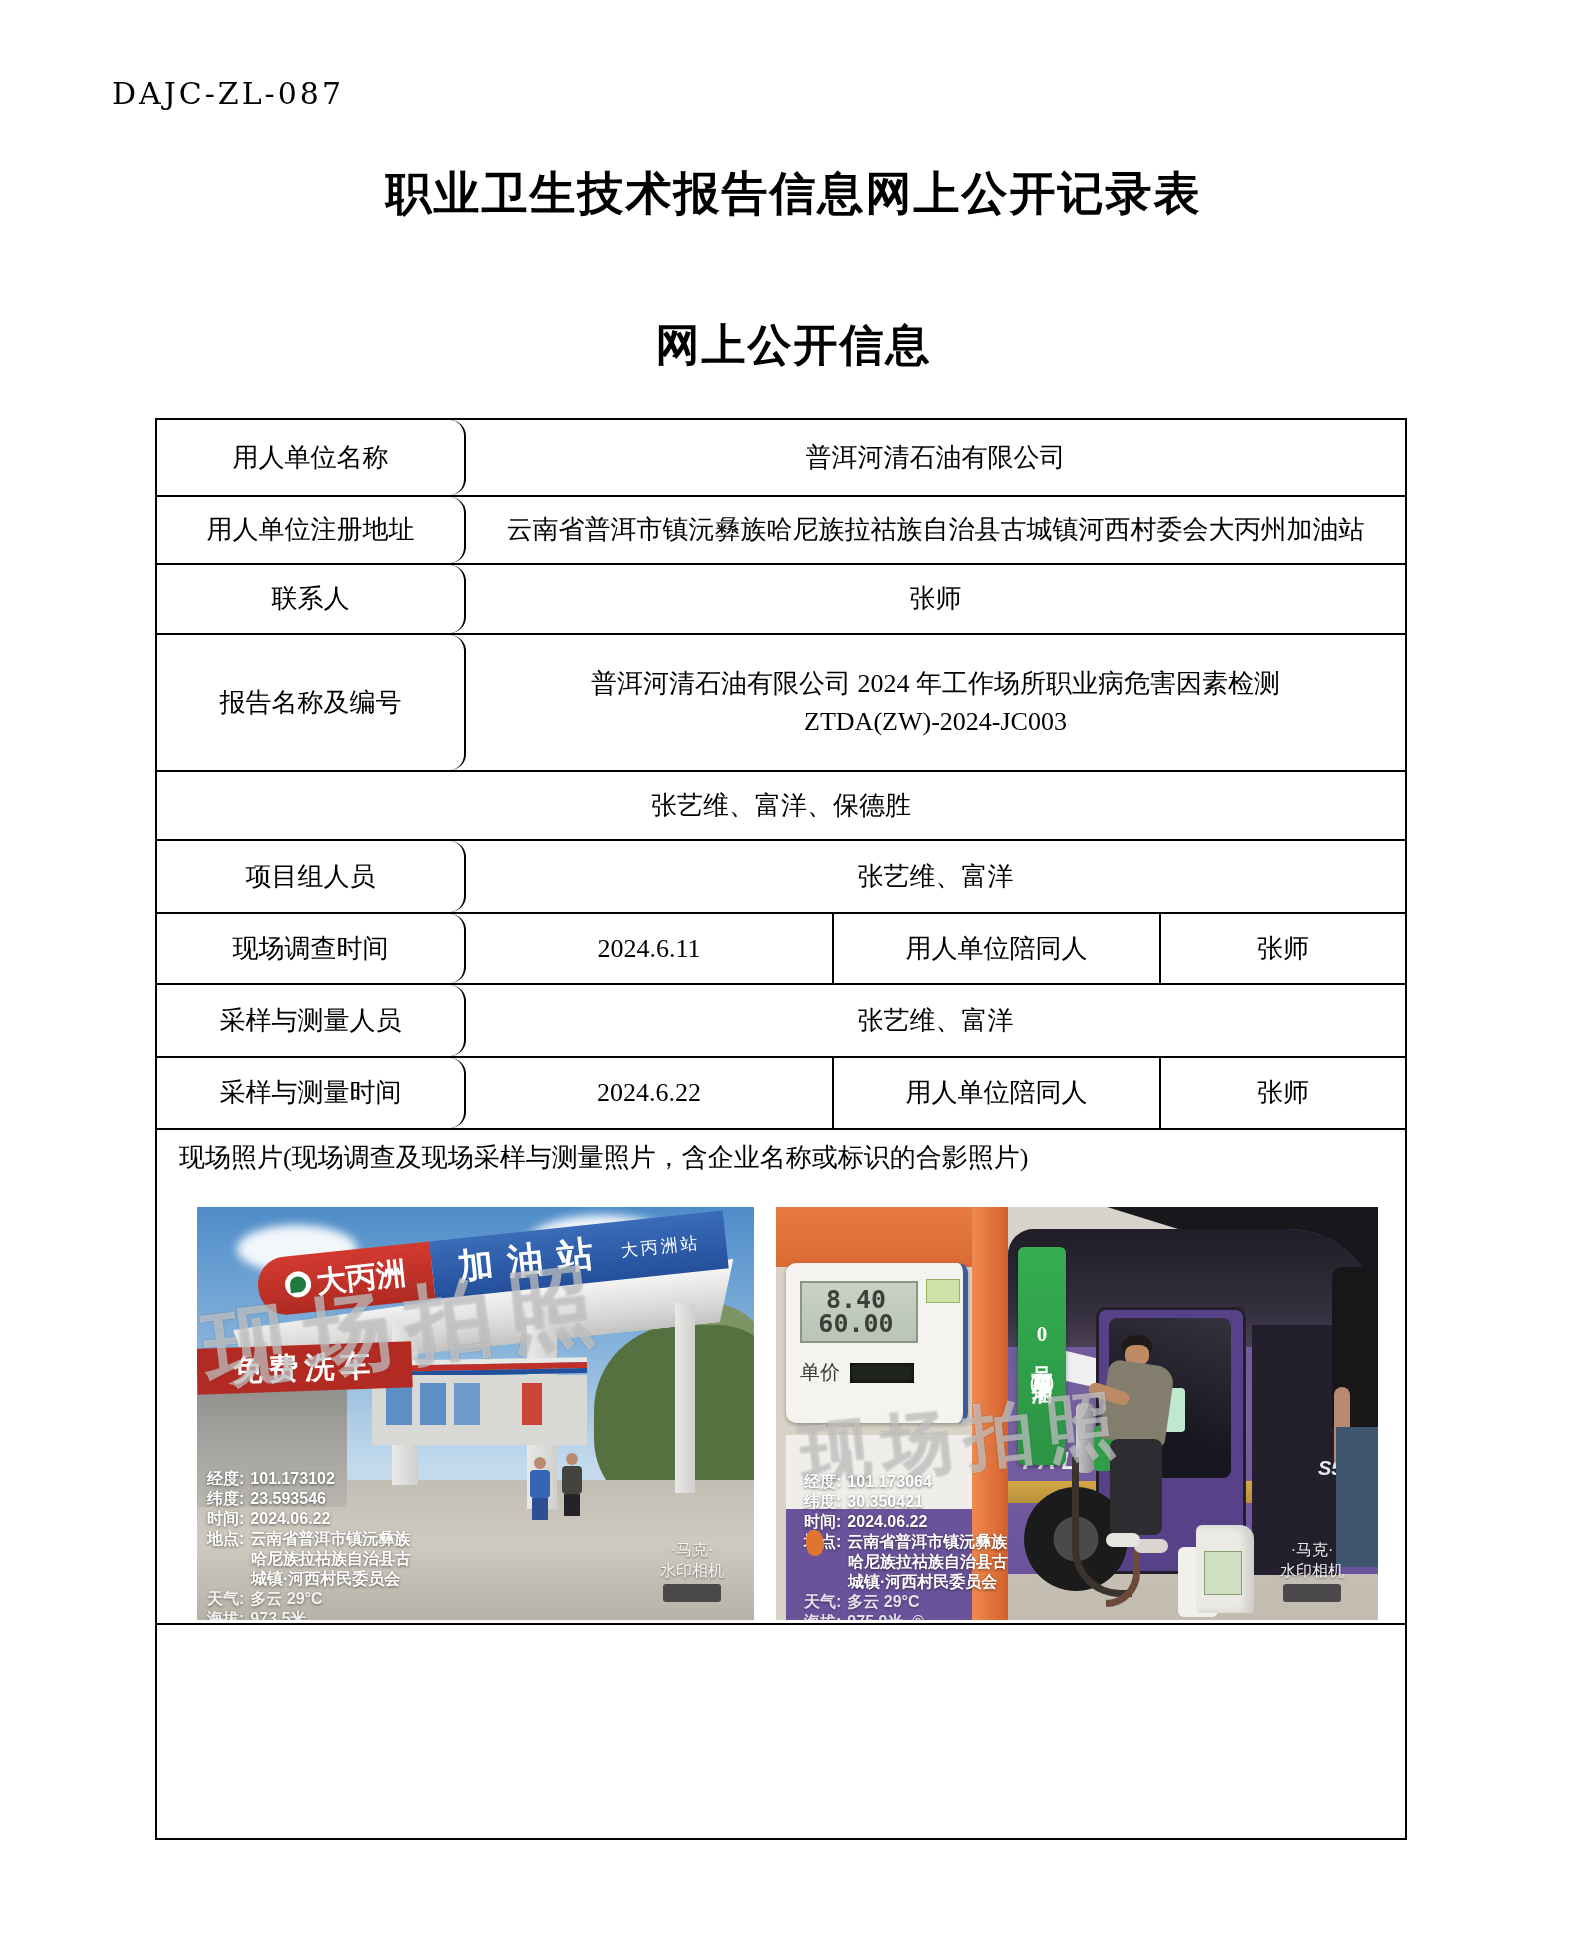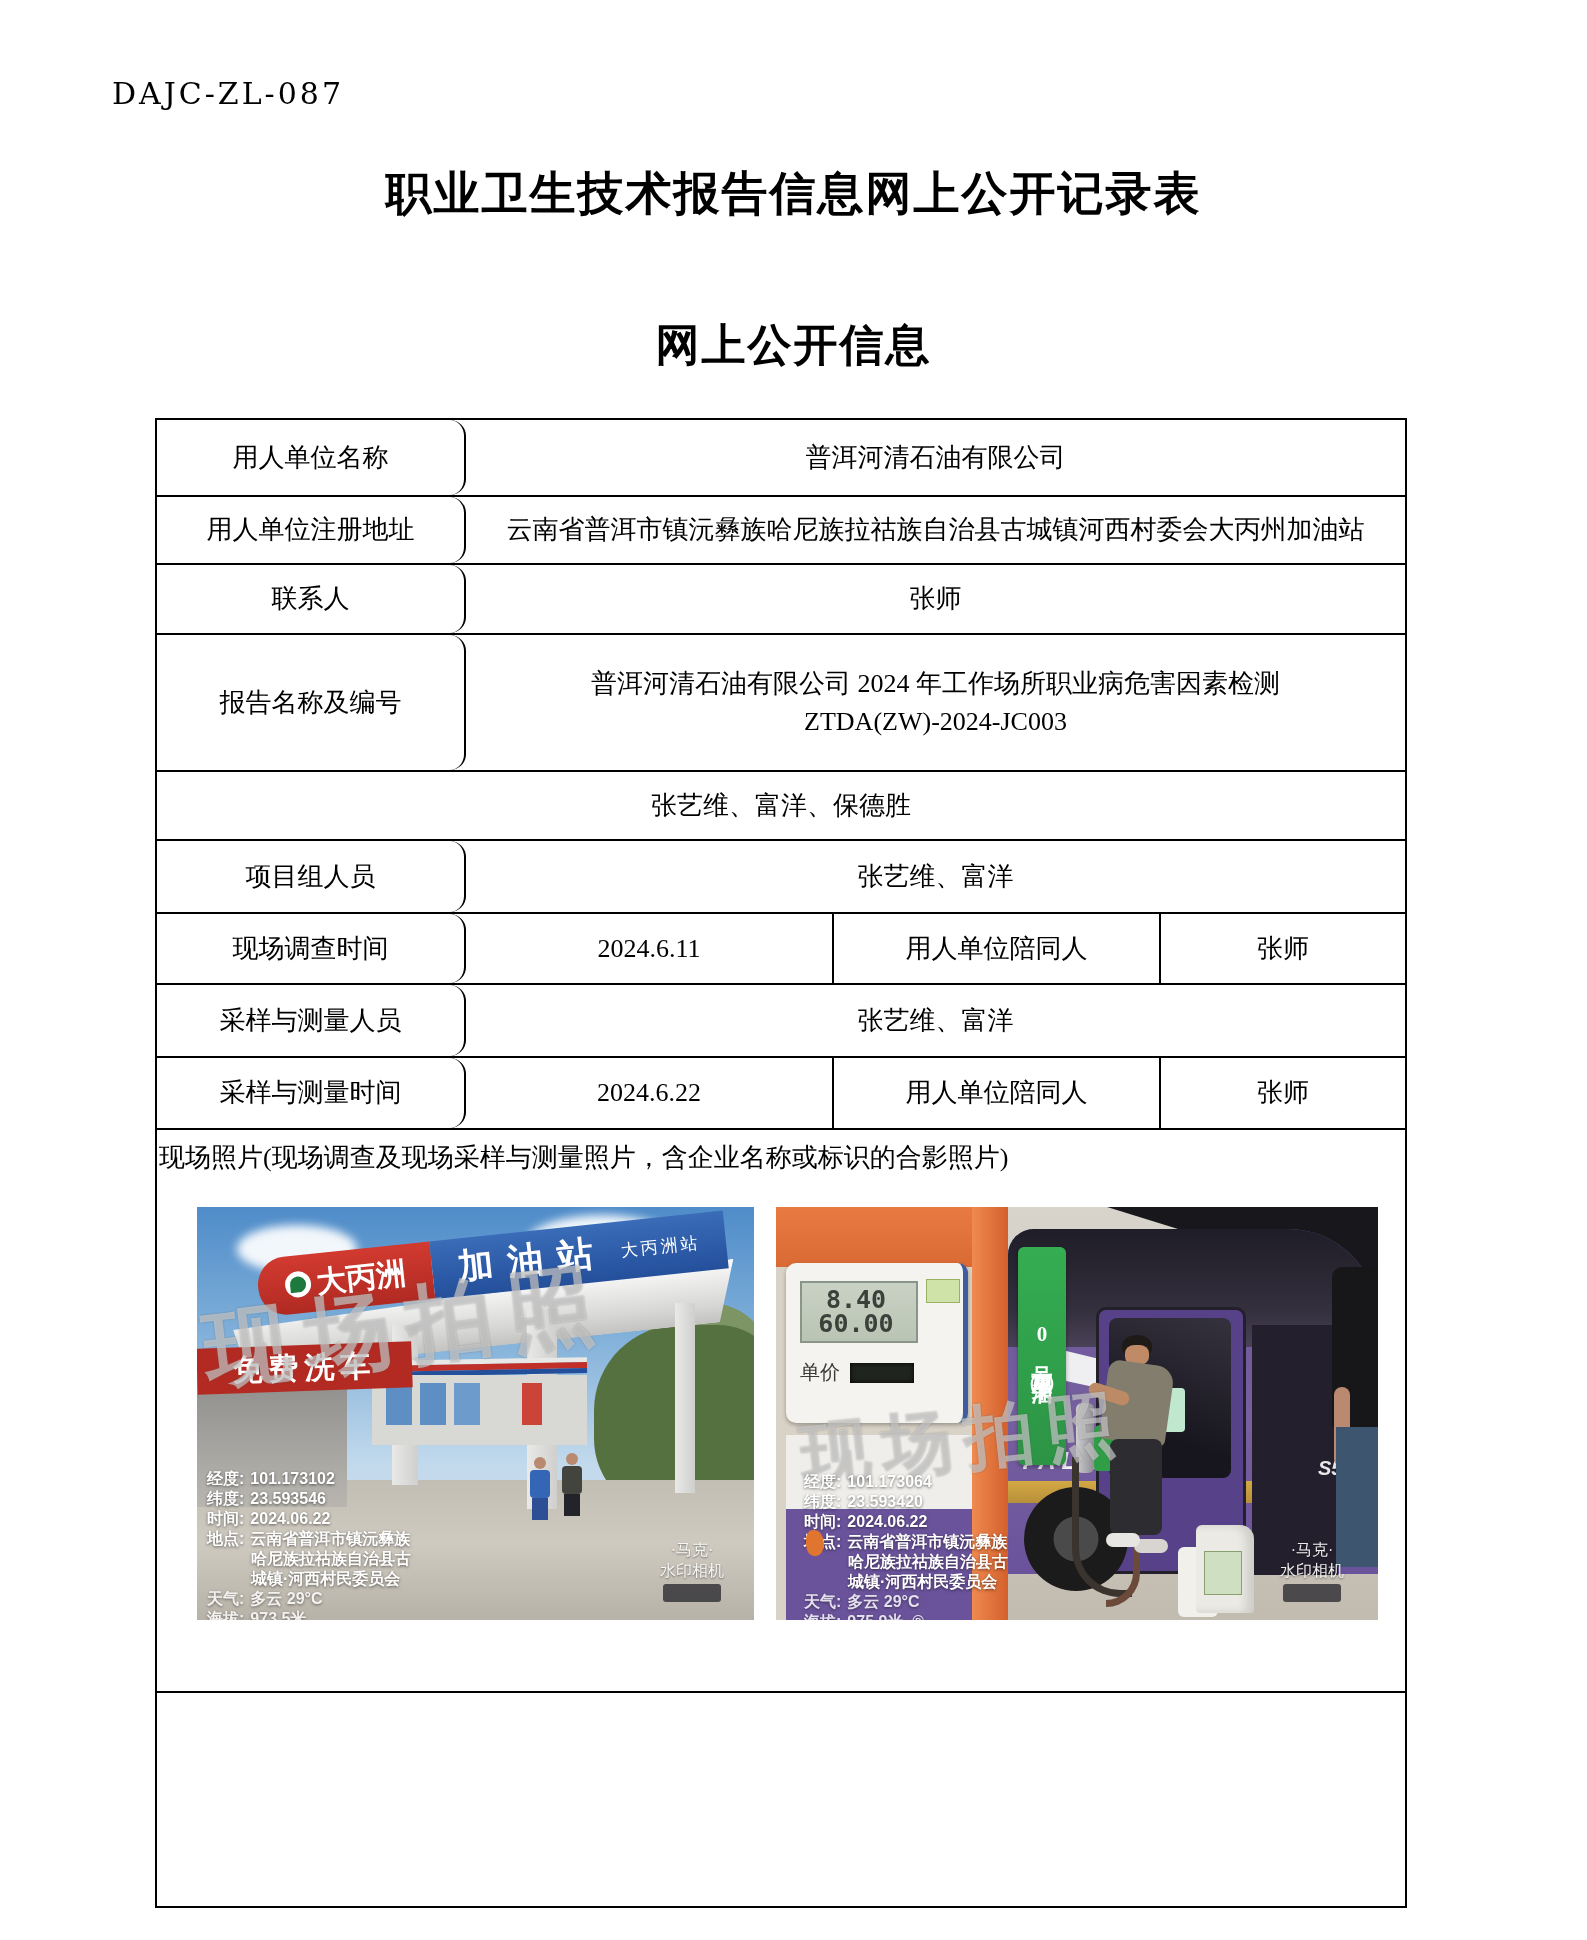--- a/index.html
+++ b/index.html
@@ -20,21 +20,21 @@
   .td { border-right:2px solid #000; display:flex; align-items:center; justify-content:center; text-align:center; font-size:26px; line-height:1.45; padding:4px 10px; }
   .td:last-child { border-right:none; }
   .c-label { width:309px; flex:0 0 auto;border-radius:16px; }
   .c-value { flex:1 1 auto; }
   .c-v2 { width:368px; flex:0 0 auto; }
   .c-l2 { width:327px; flex:0 0 auto; }
   .c-v4 { flex:1 1 auto; }
   .h75{height:77px}.h68{height:68px}.h70{height:70px}.h137{height:137px}.h69{height:69px}.h73{height:73px}.h71{height:71px}.h72{height:72px}
   .two-line { display:flex; flex-direction:column; justify-content:center; }
   .two-line span { display:block; }
-  .photo-row { position:relative; height:563px; display:block; }
+  .photo-row { position:relative; height:495px; display:block;padding-left:20px; }
   .photo-caption { font-size:26px; padding:10px 2px 0 2px; text-align:left; }
   .empty-row { height:213px; }
 
   
   .photo { position:absolute; top:77px; overflow:hidden; background:#9db7cc; }
   .photo1 { left:40px; width:557px; height:413px; }
   .photo2 { left:619px; width:602px; height:413px; }
   .abs { position:absolute; }
   .wm-diag { position:absolute; font-weight:bold; color:rgba(225,225,225,0.55); text-shadow:0 0 2px rgba(90,90,90,0.5); white-space:nowrap; font-family:"Liberation Sans", sans-serif; }
   .meta { position:absolute; font-family:"Liberation Sans", sans-serif; font-weight:bold; color:#fff; text-shadow:0 1px 3px rgba(0,0,0,0.55); font-size:16px; line-height:20px; }
@@ -318,21 +318,21 @@
         <div class="abs p2-jug2"></div>
         <div class="abs p2-jug">
             <div class="lbl"></div>
           </div>
 
         <div class="wm-diag" style="left:24px;top:186px;font-size:70px;letter-spacing:12px;transform:rotate(-6deg);">现场拍照</div>
 
         <div class="meta p2-meta">
           <div class="paw"></div>
           <div class="row"><span class="lab">经度:</span><span>101.173064</span></div>
-          <div class="row"><span class="lab">纬度:</span><span>23.593420</span></div>
+          <div class="row"><span class="lab">纬度:</span><span>30.350421</span></div>
           <div class="row"><span class="lab">时间:</span><span>2024.06.22</span></div>
           <div class="row"><span class="lab">地点:</span><span>云南省普洱市镇沅彝族</span></div>
           <div class="row indent">哈尼族拉祜族自治县古</div>
           <div class="row indent">城镇·河西村民委员会</div>
           <div class="row dim"><span class="lab">天气:</span><span>多云 29°C</span></div>
           <div class="row dim"><span class="lab">海拔:</span><span>975.9米</span>&nbsp;&nbsp;<span>®</span></div>
         </div>
 
         <div class="cam-mark" style="right:34px;bottom:18px;">
           <div>·马克·</div>

